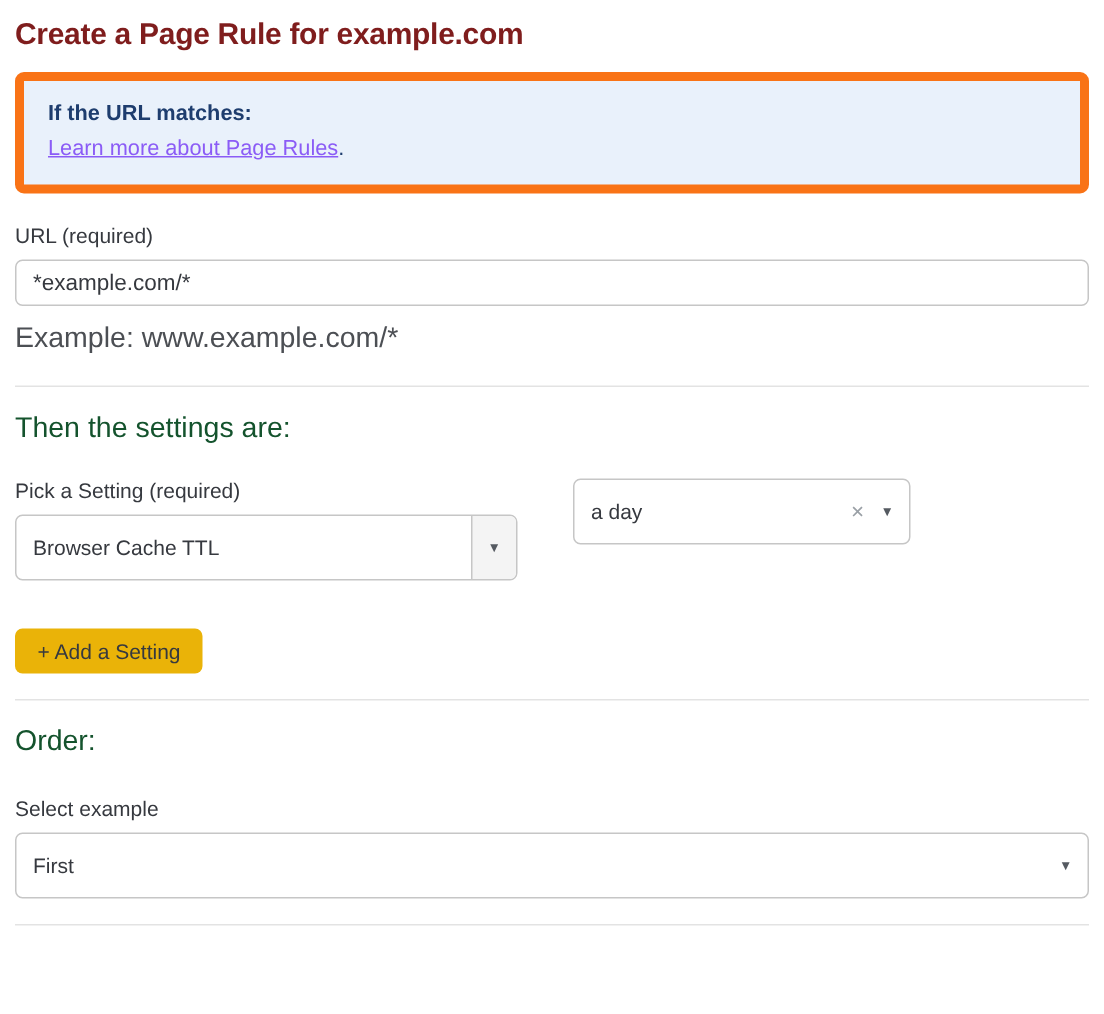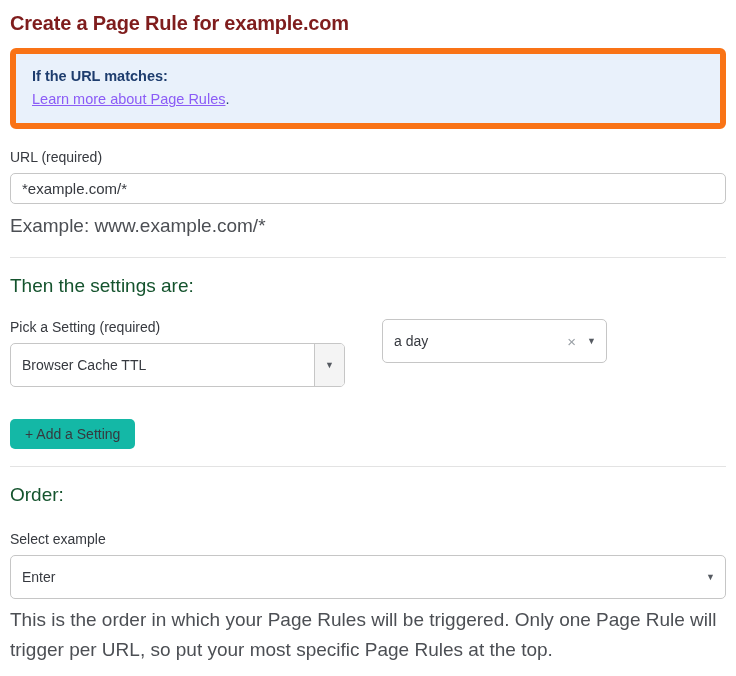--- a/index.html
+++ b/index.html
@@ -136,21 +136,21 @@
     border: none;
     border-radius: 5px;
     font-size: 14px;
     font-family: inherit;
     padding: 0 15px;
     height: 30px;
     line-height: 30px;
     cursor: pointer;
   }
   .btn-gray {
-    background: #14b8a6;
+    background: #eab308;
     color: #36393f;
   }
 
   .add-setting-wrap { margin-top: 32px; }
 
   .order-label { margin-top: 25px; }
 
   .order-helper { margin-top: 6px; }
 </style>
 </head>
@@ -195,20 +195,19 @@
   <div class="add-setting-wrap">
     <button class="btn btn-gray">+ Add a Setting</button>
   </div>
 
   <hr class="divider">
 
   <div class="section-heading">Order:</div>
 
   <label class="field-label order-label">Select example</label>
   <div class="select-box">
-    <span class="select-value">Enter</span>
+    <span class="select-value">First</span>
     <span class="caret-icon inline-caret">▼</span>
   </div>
-  <div class="helper-text order-helper">This is the order in which your Page Rules will be triggered. Only one Page Rule will trigger per URL, so put your most specific Page Rules at the top.</div>
 
   <hr class="divider">
 
 </div>
 
 </body></html>

